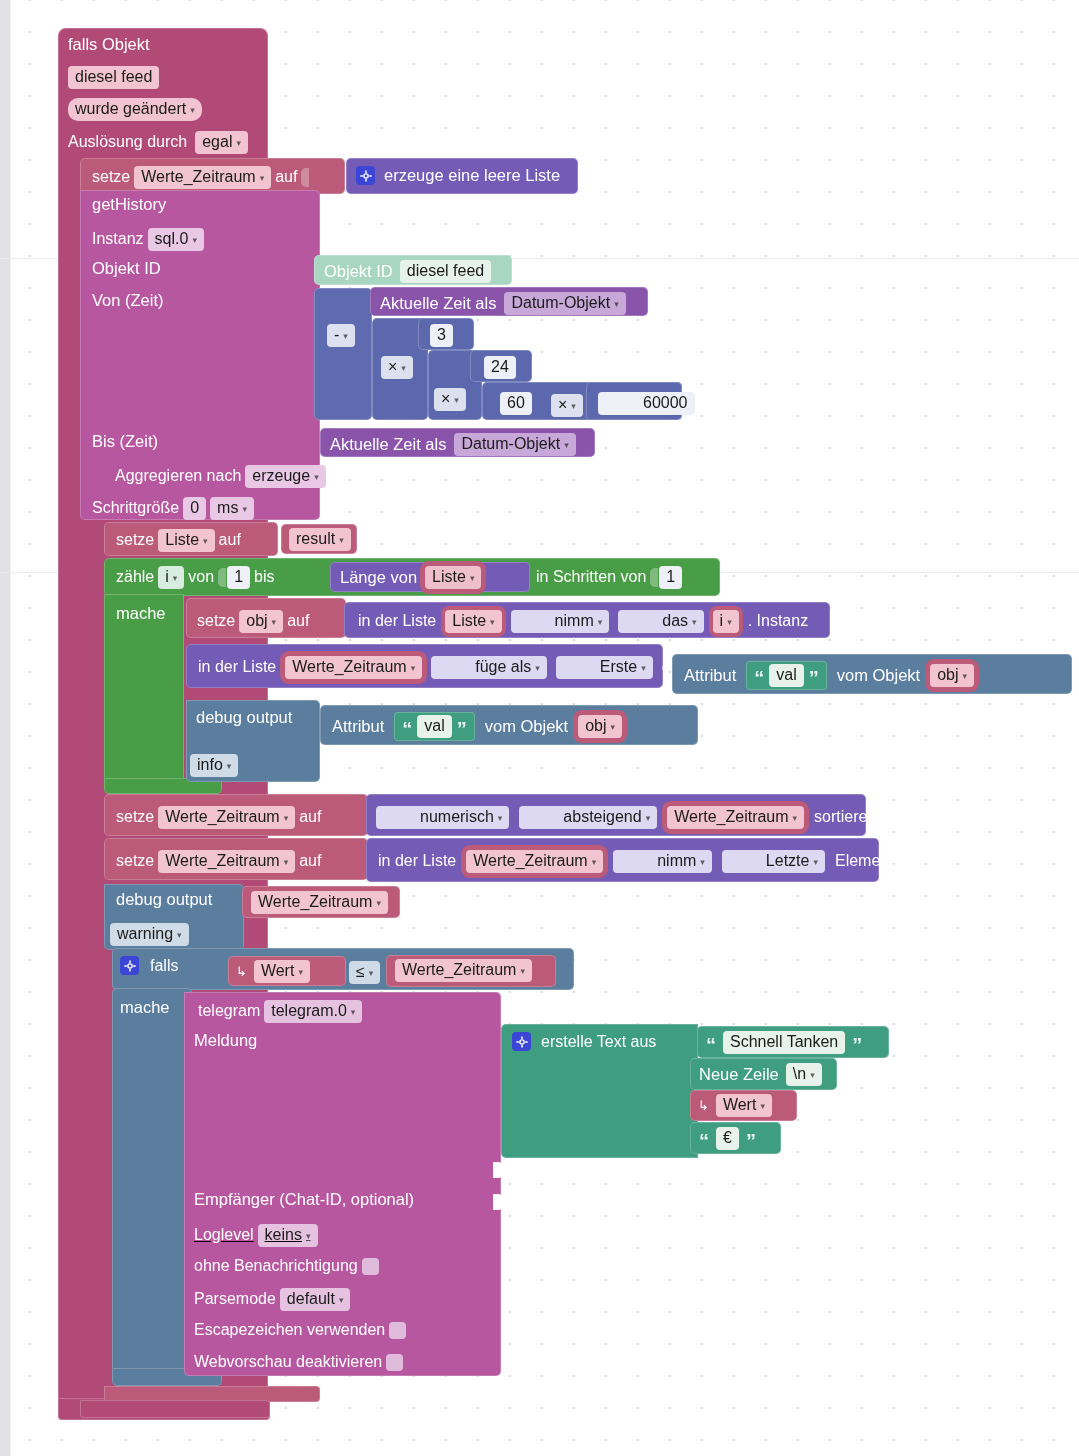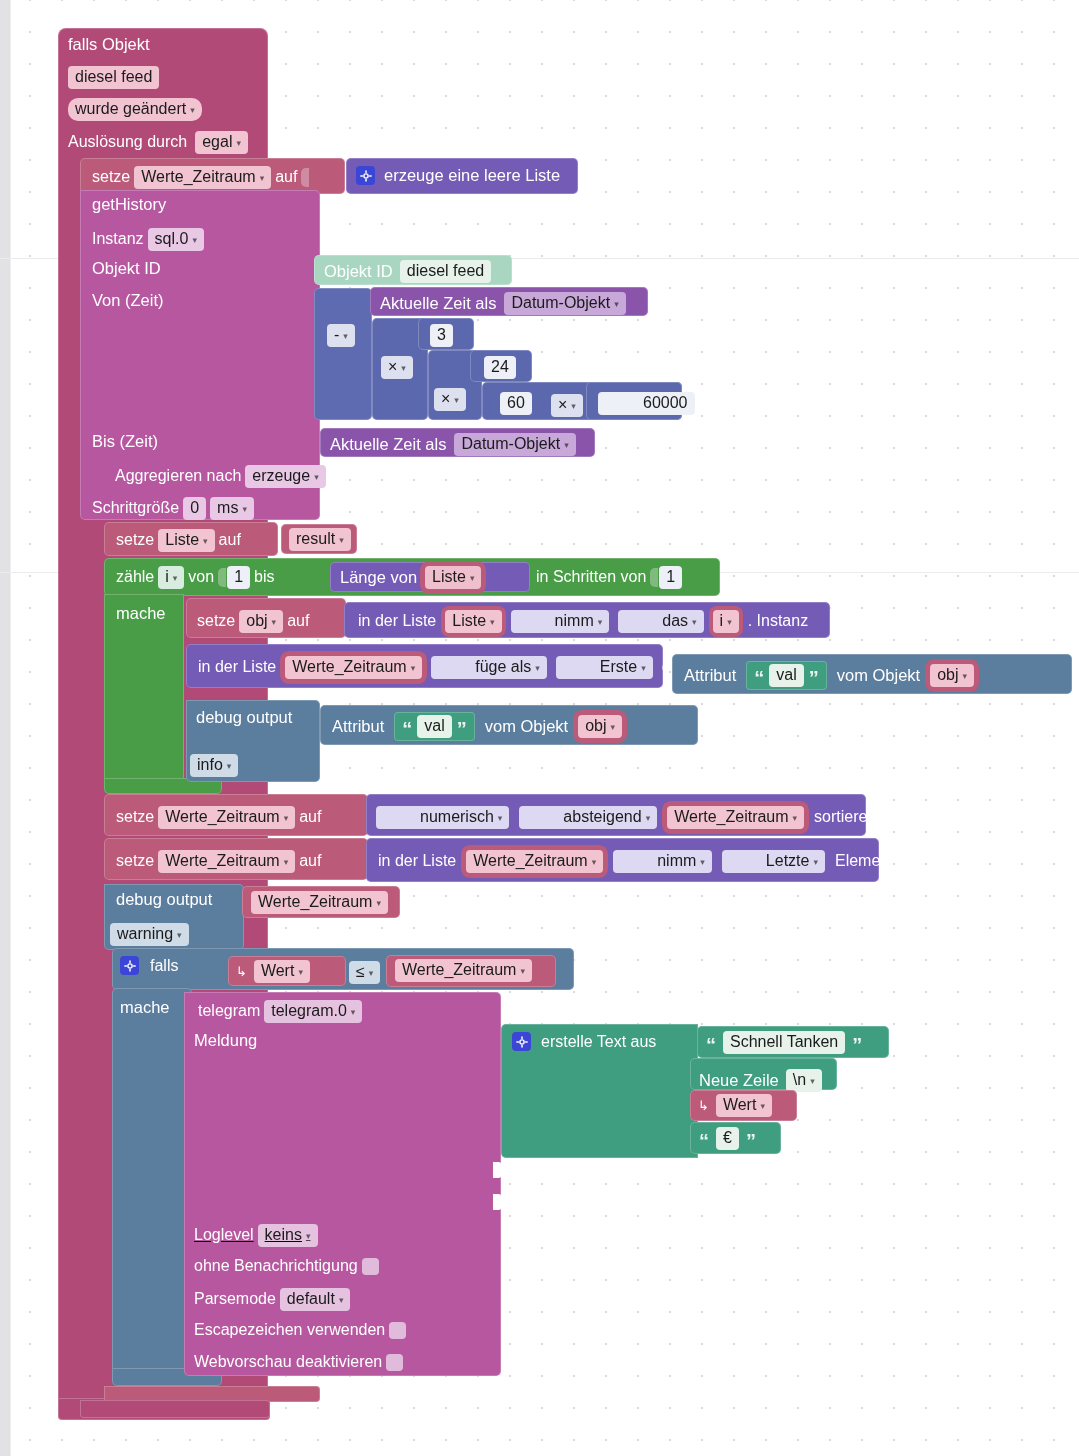--- a/index.html
+++ b/index.html
@@ -602,21 +602,21 @@
     <div class="row" style="padding:5px 9px; gap:7px;">
       <span class="q">“</span>
       <span class="fld mint">
         <span>Schnell Tanken</span>
       </span>
       <span class="q">”</span>
     </div>
   </div>
 
   <div class="blk c-text" style="left:690px; top:1058px; width:147px; height:32px;">
-    <div class="row" style="padding:11px 9px; gap:7px;">
+    <div class="row" style="padding:5px 9px; gap:7px;">
       <span class="lbl">Neue Zeile</span>
       <span class="fld mint">
         <span>\n</span>
         <span class="caret">▾</span>
       </span>
     </div>
   </div>
 
   <div class="blk c-var" style="left:690px; top:1090px; width:107px; height:31px;">
     <div class="row" style="padding:4px 8px; gap:5px;">
@@ -633,20 +633,23 @@
       <span class="q">“</span>
       <span class="fld mint">
         <span>€</span>
       </span>
       <span class="q">”</span>
     </div>
   </div>
 
   <div class="bar" style="left:493px; top:1162px; width:9px; height:16px; background:#ffffff; border-radius:0 4px 4px 0;"></div>
 
+  <div class="blk" style="left:194px; top:1191px; width:300px; height:22px; background:transparent; box-shadow:none;">
+    <span class="lbl">Empfänger (Chat-ID, optional)</span>
+  </div>
   <div class="bar" style="left:493px; top:1194px; width:9px; height:16px; background:#ffffff; border-radius:0 4px 4px 0;"></div>
 
   <div class="row" style="position:absolute; left:194px; top:1224px;text-decoration:underline;">
     <span class="lbl">Loglevel</span>
     <span class="fld plum">
       <span>keins</span>
       <span class="caret">▾</span>
     </span>
   </div>
 

